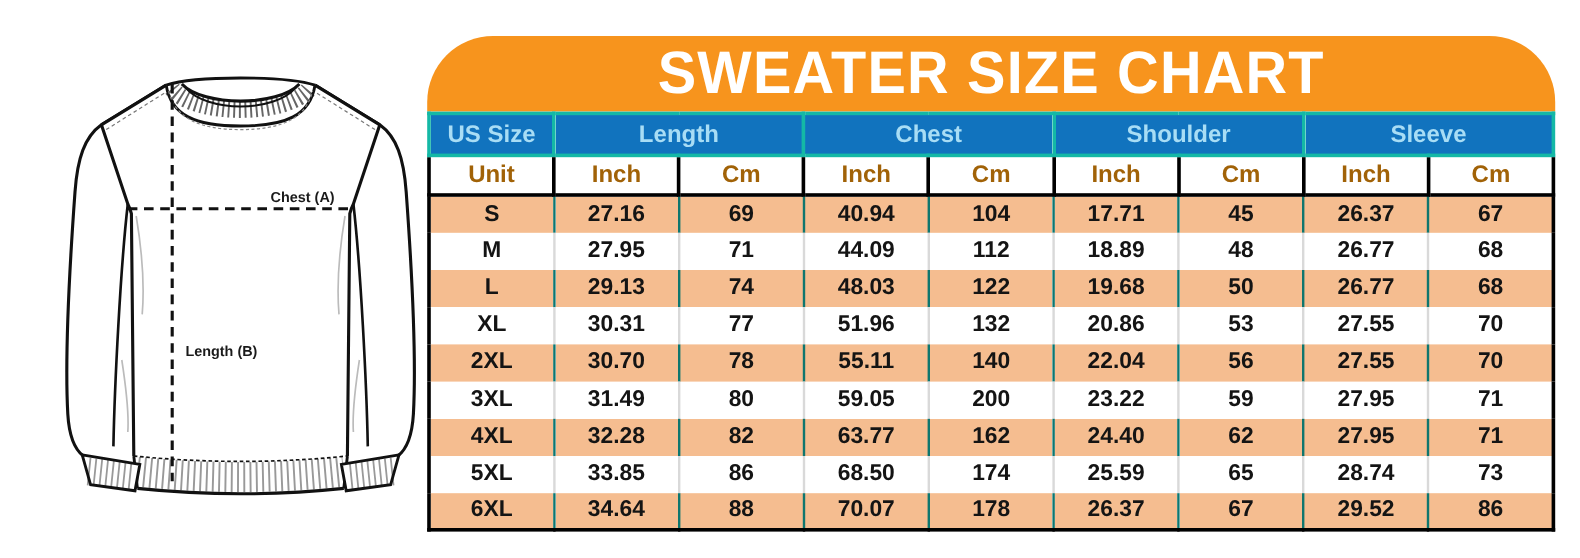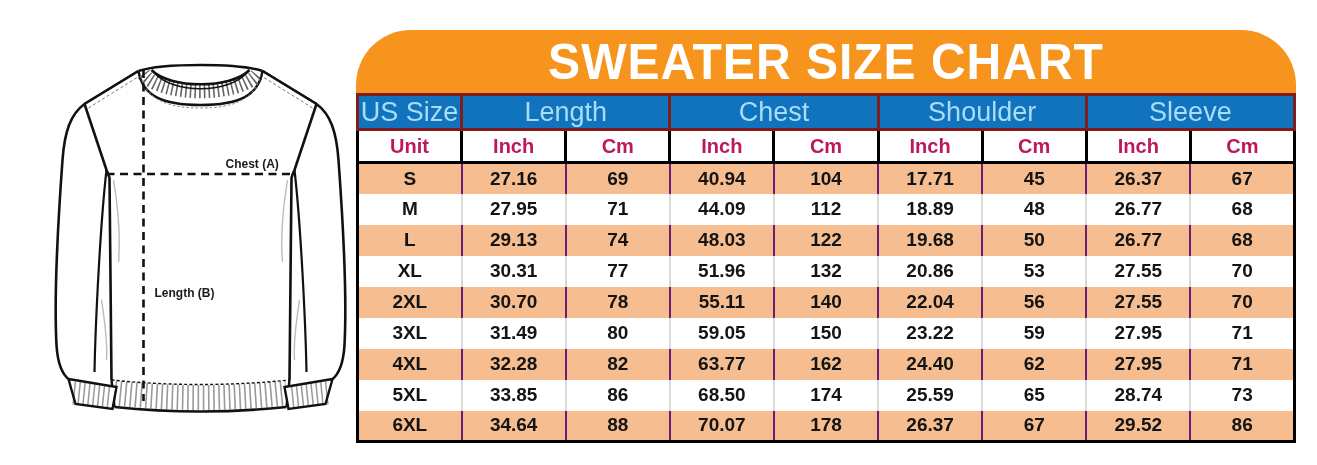--- a/index.html
+++ b/index.html
@@ -16,30 +16,30 @@
 
   .banner { width:100%; height:63px; background:#F7941D; border-radius:55px 55px 0 0;
             display:flex; align-items:center; justify-content:center; }
   .banner .title { color:#ffffff; font-size:48px; font-weight:bold; letter-spacing:1px;
                    line-height:1; transform:scaleY(1.04); }
 
   table.size-table { width:100%; border-collapse:collapse; table-layout:fixed;
                      border:3px solid #000; }
   table.size-table td { text-align:center; vertical-align:middle; overflow:hidden; }
 
-  tr.group-row td { background:#1173BE; color:#A8DDF5; height:35px; font-size:27px;
-                    font-weight:400; border:3px solid #7f1d1d; }
-  tr.unit-row td  { background:#ffffff; color:#be185d; height:33px; font-size:20px;
+  tr.group-row td { background:#1173BE; color:#A8DDF5; height:35px; font-size:20px;
+                    font-weight:700; border:3px solid #14b8a6; }
+  tr.unit-row td  { background:#ffffff; color:#a16207; height:33px; font-size:20px;
                     font-weight:bold; border:3px solid #000; }
 
   tr.data-row td { height:31px; font-size:19px; font-weight:bold; color:#141414;
                    border-top:none; border-bottom:none; }
   tr.data-row td + td { border-left:2px solid #d9d9d9; }
   tr.peach td { background:#F5BD90; }
-  tr.peach td + td { border-left:2px solid #701a75; }
+  tr.peach td + td { border-left:2px solid #0f766e; }
   tr.white td { background:#ffffff; }
 
   .diagram-label { font-family:"Liberation Sans", sans-serif; font-weight:bold;
                    font-size:12px; fill:#1a1a1a; }
 </style>
 </head>
 <body>
 
 <div class="stage">
 
@@ -178,21 +178,21 @@
             <td>22.04</td>
             <td>56</td>
             <td>27.55</td>
             <td>70</td>
           </tr>
           <tr class="data-row white">
             <td>3XL</td>
             <td>31.49</td>
             <td>80</td>
             <td>59.05</td>
-            <td>150</td>
+            <td>200</td>
             <td>23.22</td>
             <td>59</td>
             <td>27.95</td>
             <td>71</td>
           </tr>
           <tr class="data-row peach">
             <td>4XL</td>
             <td>32.28</td>
             <td>82</td>
             <td>63.77</td>

